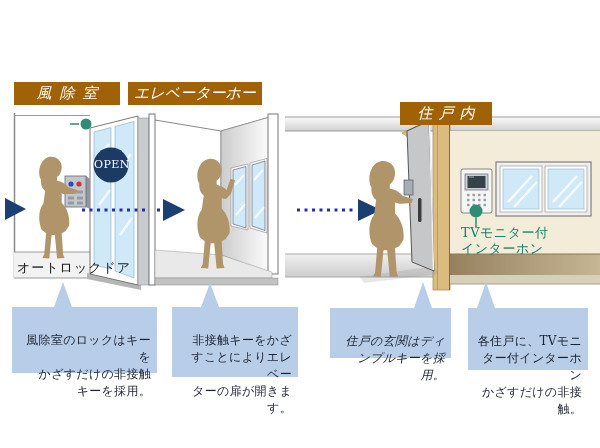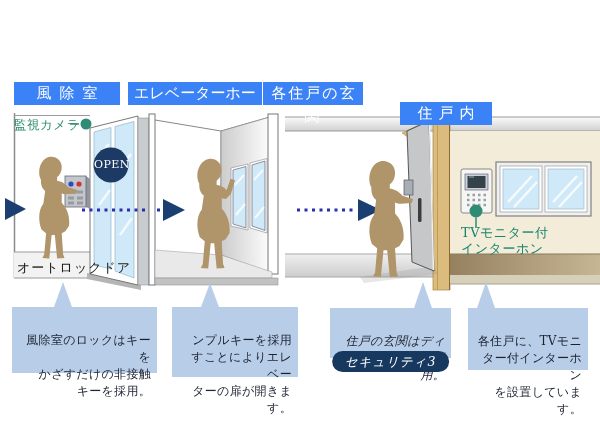--- a/index.html
+++ b/index.html
@@ -1,22 +1,22 @@
 <!DOCTYPE html>
 <html><head>
 <meta charset="utf-8">
 <style>
   html,body{margin:0;padding:0;background:#fff;}
   #stage{position:relative;width:600px;height:448px;background:#fff;overflow:hidden;
          font-family:"DejaVu Serif","Liberation Serif",serif;}
   svg{position:absolute;left:0;top:0;}
   .abs{position:absolute;}
   
-  .stage-bar{position:absolute;top:82px;height:23px;background:#3b82f6;color:#fff;
-             font-size:15px;line-height:23px;text-align:center;letter-spacing:1px;}
+  .stage-bar{position:absolute;top:82px;height:23px;background:#a16207;color:#fff;
+             font-size:15px;line-height:23px;text-align:center;letter-spacing:1px;font-style:italic;}
   #bar1{left:14px;width:106px;letter-spacing:8px;text-indent:8px;}
   #bar2{left:128px;width:134px;letter-spacing:0px;}
   #bar3{left:263px;width:100px;letter-spacing:2px;text-indent:2px;}
   #bar4{left:400px;width:92px;letter-spacing:6px;text-indent:6px;margin-top:20px;}
   
   .camera-label{left:14px;top:117px;color:#2a8c6e;font-size:12.5px;letter-spacing:.5px;}
   .open-label{left:92px;top:158px;width:38px;text-align:right;color:#fff;font-size:11px;letter-spacing:.5px;}
   .autolock-label{left:17px;top:259px;color:#1a1a1a;font-size:13px;letter-spacing:1px;}
   .intercom-label{left:461px;top:225px;color:#17846d;font-size:13px;line-height:16px;white-space:pre-line;letter-spacing:.5px;}
   
@@ -154,43 +154,40 @@
     <g>
       <polygon points="54,307 63,282 72,307" fill="#b8cee8"></polygon>
       <polygon points="201,307 210,283 219,307" fill="#b8cee8"></polygon>
       <polygon points="414,308 423,282 432,308" fill="#b8cee8"></polygon>
       <polygon points="477,308 486,282 495,308" fill="#b8cee8"></polygon>
     </g>
   </svg>
 
   <div class="stage-bar" id="bar1">風除室</div>
   <div class="stage-bar" id="bar2">エレベーターホール</div>
-  <div class="stage-bar" id="bar3">各住戸の玄関</div>
   <div class="stage-bar" id="bar4">住戸内</div>
 
-  <div class="abs camera-label">監視カメラ</div>
   <div class="abs open-label">OPEN</div>
   <div class="abs autolock-label">オートロックドア</div>
   <div class="abs intercom-label">TVモニター付
 インターホン</div>
 
   <div class="callout" id="co1">
     <span>風除室のロックはキーを
 かざすだけの非接触
 キーを採用。</span>
   </div>
   <div class="callout" id="co2">
-    <span>ンプルキーを採用
+    <span>非接触キーをかざ
 すことによりエレベー
 ターの扉が開きます。</span>
   </div>
   <div class="callout" id="co3">
     <span>住戸の玄関はディ
 ンプルキーを採用。</span>
-    <span class="sec-badge">セキュリティ3</span>
   </div>
   <div class="callout" id="co4">
     <span>各住戸に、TVモニ
 ター付インターホン
-を設置しています。</span>
+かざすだけの非接触。</span>
   </div>
 
 </div>
 
 </body></html>

